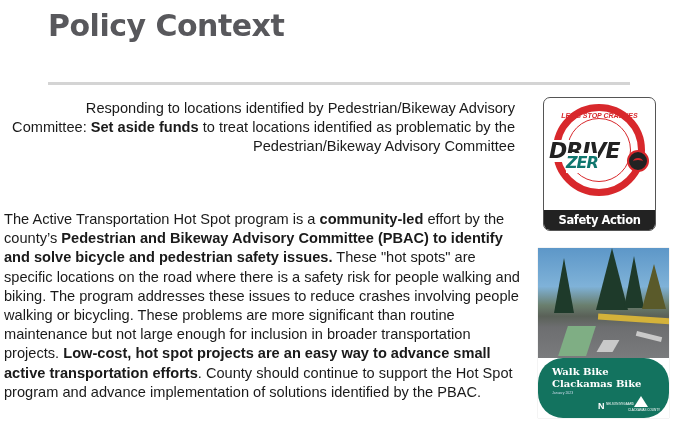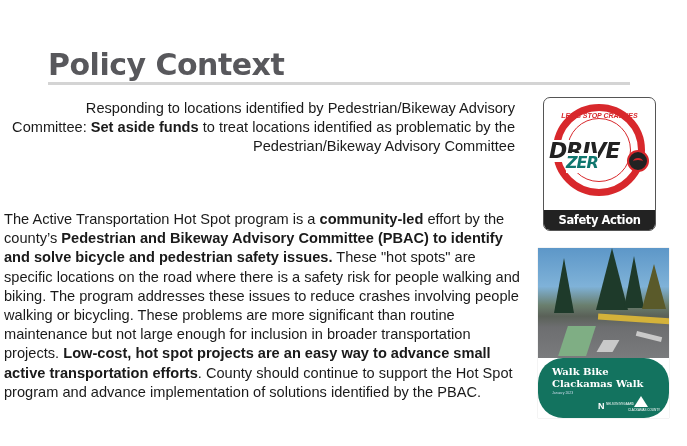--- a/index.html
+++ b/index.html
@@ -1,20 +1,20 @@
 <!DOCTYPE html>
 <html><head>
   <meta charset="utf-8">
   <style>
     html, body { margin: 0; padding: 0; background: #ffffff; }
     body { width: 687px; height: 446px; position: relative; overflow: hidden; font-family: "Liberation Sans", sans-serif; }
     .title {
       position: absolute; left: 48px; top: 8px;
       font-family: "DejaVu Sans", sans-serif; font-weight: bold;
-      font-size: 30px; color: #58585c; letter-spacing: -0.5px; margin-top: 39px;
+      font-size: 30px; color: #58585c; letter-spacing: -0.5px;
     }
     .divider {
       position: absolute; left: 48px; top: 82px; width: 582px; height: 3px;
       background: #d4d4d4;
     }
     .para1 {
       position: absolute; left: 10px; top: 99px; width: 505px;
       text-align: right; font-size: 14.6px; line-height: 19px; color: #1a1a1a;
     }
     .para2 {
@@ -133,20 +133,20 @@
     <div class="tree" style="left:16px;top:10px;border-left-width:10px;border-right-width:10px;border-bottom-width:55px;"></div>
     <div class="tree" style="left:58px;top:0px;border-left-width:16px;border-right-width:16px;border-bottom-width:62px;"></div>
     <div class="tree" style="left:86px;top:8px;border-left-width:10px;border-right-width:10px;border-bottom-width:52px;"></div>
     <div class="tree" style="left:104px;top:16px;border-left-width:12px;border-right-width:12px;border-bottom-width:45px;border-bottom-color:#5a5a2a;"></div>
     <div class="curb"></div>
     <div class="bike-lane"></div>
     <div class="cross1"></div>
     <div class="cross2"></div>
   </div>
   <div class="cover-band">
-    <div class="cover-title"><span>Walk Bike</span><br><span>Clackamas Walk</span></div>
+    <div class="cover-title"><span>Walk Bike</span><br><span>Clackamas Bike</span></div>
     <div class="cover-date">January 2023</div>
     <div class="cover-logo-n">N</div>
     <div class="cover-logo-n-text">NELSON NYGAARD</div>
     <div class="cover-logo-c"></div>
     <div class="cover-logo-c-text">CLACKAMAS COUNTY</div>
   </div>
 </div>
 
 </body></html>

